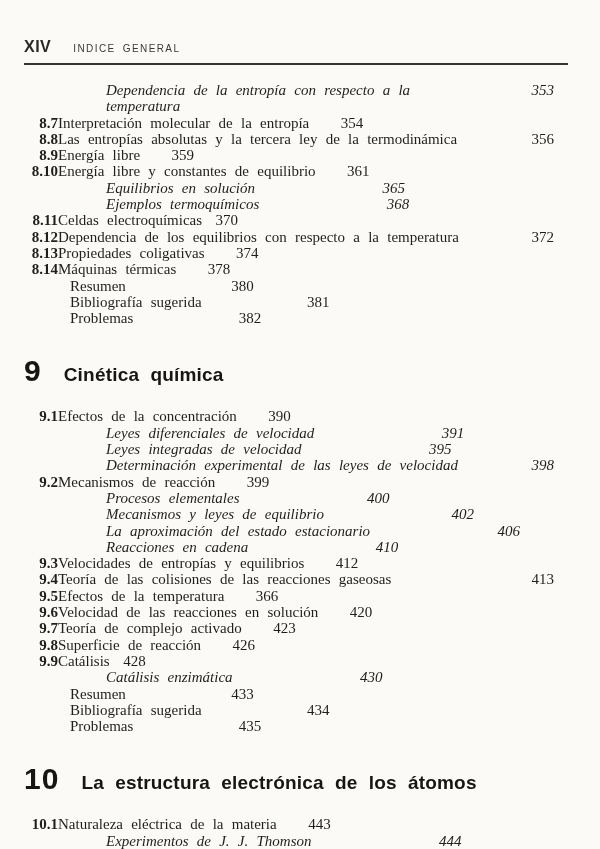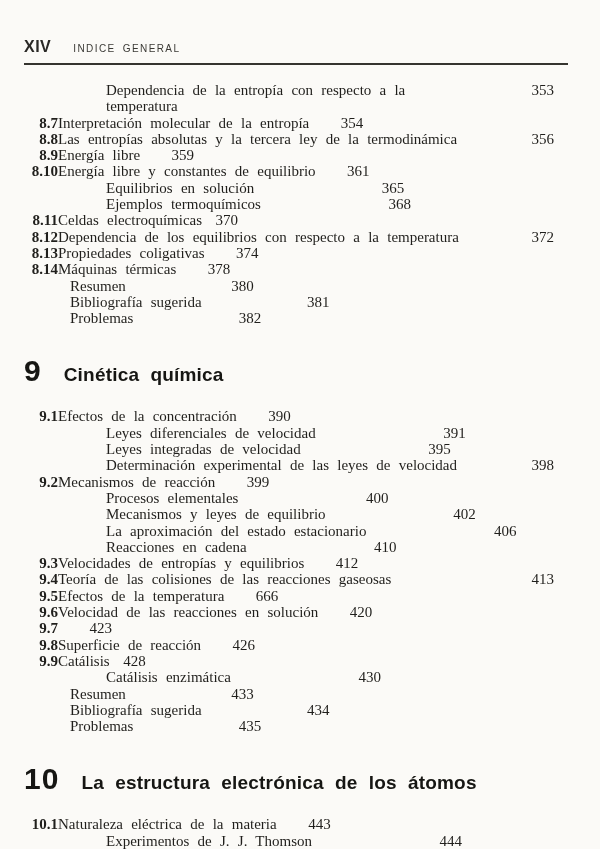--- a/index.html
+++ b/index.html
@@ -36,21 +36,21 @@
     word-spacing: 0.3em;
     color: #201f1c;
   }
   .row { display: flex; align-items: baseline; }
   .row .num {
     flex: none; width: 34px; text-align: right;
     font-weight: bold;
     font-family: Liberation Serif, serif;
   }
   .row .label { margin-left: 0; }
-  .row.sub { padding-left: 82px; gap: 48px; }
+  .row.sub { font-style: italic; padding-left: 82px; gap: 48px; }
   .row.sub .label { margin-left: 0; }
   .row.aux { padding-left: 46px; gap: 37px; }
   .row.aux .label { margin-left: 0; }
   .row .gap { flex: none; width: 2.1em; }
   .row.tight .gap { width: 0.9em; }
   .row.wide { padding-right: 14px; }
   .row.wide .pagenum { margin-left: auto; }
 
   
   .chapter {
@@ -253,32 +253,33 @@
     <span class="num">9.4</span>
     <span class="label">Teoría de las colisiones de las reacciones gaseosas</span>
 
     <span class="pagenum">413</span>
   </div>
 
   <div class="row main">
     <span class="num">9.5</span>
     <span class="label">Efectos de la temperatura</span>
     <span class="gap"></span>
-    <span class="pagenum">666</span>
+    <span class="pagenum">366</span>
   </div>
 
   <div class="row main">
     <span class="num">9.6</span>
     <span class="label">Velocidad de las reacciones en solución</span>
     <span class="gap"></span>
     <span class="pagenum">420</span>
   </div>
 
   <div class="row main">
     <span class="num">9.7</span>
+    <span class="label">Teoría de complejo activado</span>
     <span class="gap"></span>
     <span class="pagenum">423</span>
   </div>
 
   <div class="row main">
     <span class="num">9.8</span>
     <span class="label">Superficie de reacción</span>
     <span class="gap"></span>
     <span class="pagenum">426</span>
   </div>

